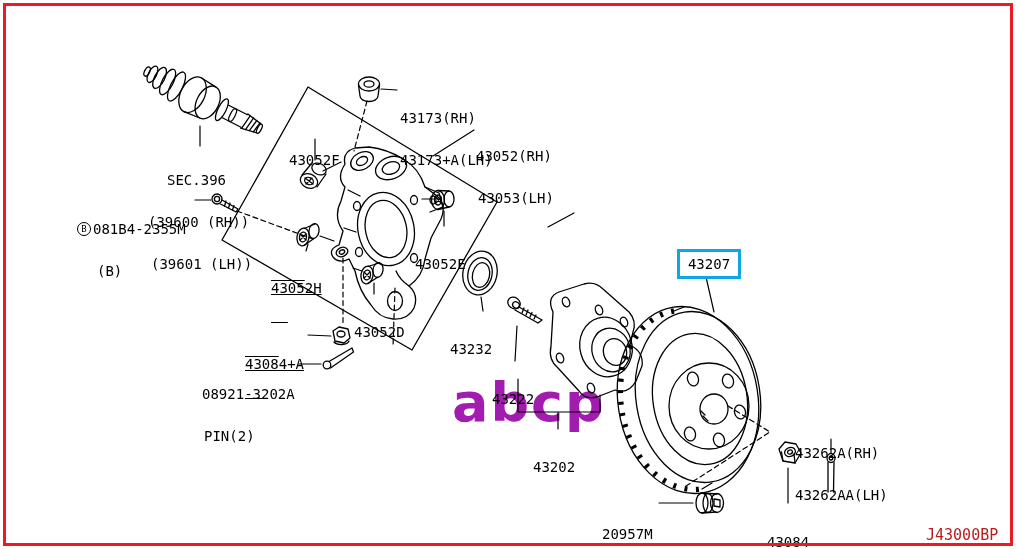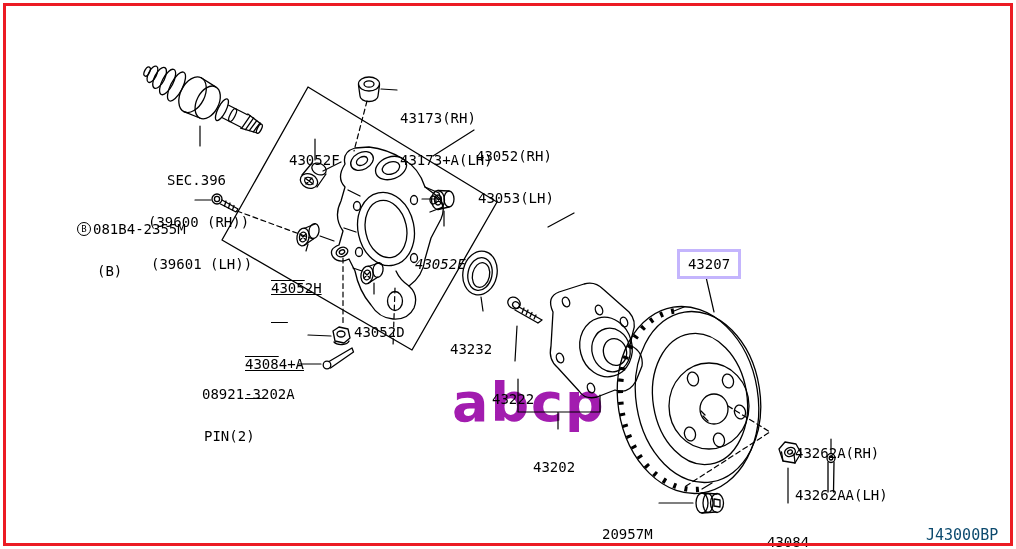--- a/index.html
+++ b/index.html
@@ -4,26 +4,26 @@
 <style>
   html,body{margin:0;padding:0;background:#fff;}
   #stage{position:relative;width:1016px;height:549px;background:#ffffff;overflow:hidden;
          font-family:"DejaVu Sans Mono", monospace;}
   #frame{position:absolute;left:3px;top:3px;right:3px;bottom:3px;border:3px solid #ec1b23;pointer-events:none;}
   .lbl{position:absolute;font:14px/14px "DejaVu Sans Mono", monospace;color:#000;white-space:pre;}
   .lbl div{height:14px;}
   #watermark{position:absolute;left:452px;top:362px;font:bold 54px/1 "DejaVu Sans", sans-serif;
              color:#a21caf;letter-spacing:2px;margin-top:14px;}
   #svgart{position:absolute;left:0;top:0;}
-  #box43207{position:absolute;left:677px;top:249px;width:58px;height:24px;border:3px solid #c4b5fd;
+  #box43207{position:absolute;left:677px;top:249px;width:58px;height:24px;border:3px solid #0ea5e9;
             background:#fff;display:flex;align-items:center;justify-content:center;
             font:14px "DejaVu Sans Mono",monospace;color:#000;}
   #circleB{display:inline-block;width:12px;height:12px;border:1.3px solid #000;border-radius:50%;
            font:9px/12px "DejaVu Sans Mono",monospace;text-align:center;vertical-align:top;margin-right:2px;}
-  #footer-code{position:absolute;left:926px;top:528px;font:15px/15px "DejaVu Sans Mono",monospace;color:#0c4a6e;}
+  #footer-code{position:absolute;left:926px;top:528px;font:15px/15px "DejaVu Sans Mono",monospace;color:#b91c1c;}
 </style>
 </head>
 <body>
 
 <div id="stage">
 
   <div id="watermark">abcp</div>
 
   <svg id="svgart" width="1016" height="549" viewBox="0 0 1016 549">
     <g fill="none" stroke="#000" stroke-width="1.3" stroke-linecap="round" stroke-linejoin="round">
@@ -238,21 +238,21 @@
     <div style="margin-left:19px;">SEC.396</div>
     <div>(39600 (RH))</div>
     <div style="margin-left:3px;">(39601 (LH))</div>
   </div>
 
   <div class="lbl" style="left:77px;top:194px;">
     <div><span id="circleB">B</span><span>081B4-2355M</span></div>
     <div style="margin-left:20px;">(B)</div>
   </div>
 
-  <div class="lbl" style="left:415px;top:229px;font-style:italic;">
+  <div class="lbl" style="left:415px;top:229px;">
     <div>43052E</div>
   </div>
 
   <div class="lbl" style="left:271px;top:253px;text-decoration:underline;">
     <div>43052H</div>
   </div>
 
   <div class="lbl" style="left:354px;top:297px;">
     <div>43052D</div>
   </div>

